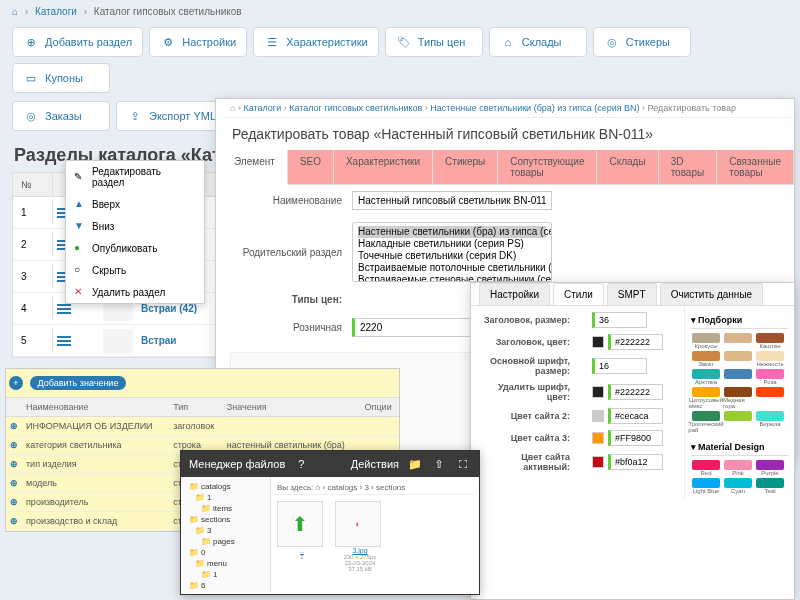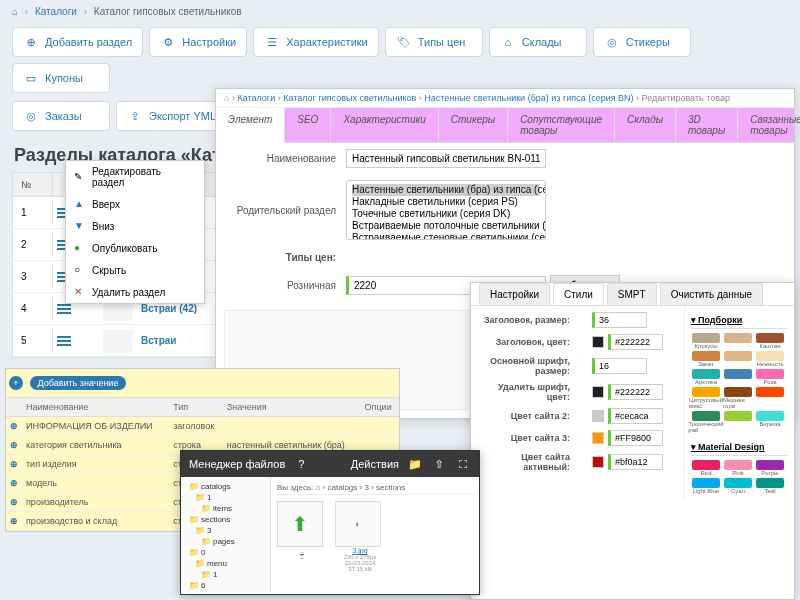--- a/index.html
+++ b/index.html
@@ -24,25 +24,25 @@
 .table-row .col-num { padding: 6px 8px; font-size: 10px; }
 .table-row .row-icons { width: 50px; display: flex; gap: 4px; padding: 4px; }
 .table-row .row-thumb { width: 30px; height: 24px; background: #f5f5f5; border-radius: 3px; }
 .table-row .row-name { color: #2a7ab0; font-weight: bold; font-size: 10px; padding-left: 8px; }
 
 .context-menu { position: absolute; top: 160px; left: 65px; background: #fff; border: 1px solid #ccc; box-shadow: 0 2px 8px rgba(0,0,0,.2); z-index: 20; width: 140px; }
 .context-menu .mi { padding: 5px 8px; font-size: 10px; display: flex; align-items: center; gap: 6px; cursor: pointer; }
 .context-menu .mi .mico { width: 12px; height: 12px; }
 
 
-.panel-edit { position: absolute; top: 88px; left: 215px; right: 5px; background: #fff; border: 1px solid #ccc; box-shadow: 0 2px 12px rgba(0,0,0,.15); z-index: 15; }
+.panel-edit { position: absolute; top: 98px; left: 215px; right: 5px; background: #fff; border: 1px solid #ccc; box-shadow: 0 2px 12px rgba(0,0,0,.15); z-index: 15; padding-left: 6px; }
 .panel-edit .bc { padding: 4px 8px; font-size: 9px; color: #888; border-bottom: 1px solid #eee; }
 .panel-edit .bc a { color: #2a7ab0; }
 .panel-edit h3 { font-size: 14px; color: #444; padding: 8px 10px; font-weight: normal; }
-.tabs { display: flex; background: #f0abfc; border-bottom: 1px solid #ddd; font-style: italic; }
+.tabs { display: flex; background: #fca5a5; border-bottom: 1px solid #ddd; }
 .tabs .tab { padding: 6px 12px; font-size: 10px; color: #555; border-right: 1px solid #ddd; cursor: pointer; }
 .tabs .tab.active { background: #fff; border-bottom: 2px solid #fff; margin-bottom: -1px; }
 .form-row { display: flex; align-items: center; padding: 6px 10px; font-size: 10px; }
 .form-row label { width: 120px; text-align: right; padding-right: 10px; color: #555; }
 .form-row input[type=text] { border: 1px solid #ccc; padding: 3px 5px; font-size: 10px; width: 200px; }
 .form-row select { border: 1px solid #ccc; padding: 3px 5px; font-size: 10px; width: 200px; height: 60px; }
 .price-row input { width: 50px; }
 .price-green { border-left: 3px solid #6c3 !important; }
 
 
@@ -51,21 +51,21 @@
 .panel-settings .tabs2 { display: flex; gap: 3px; padding: 0 8px; border-bottom: 1px solid #ddd; }
 .panel-settings .tabs2 .t { padding: 5px 10px; font-size: 10px; background: #eee; border: 1px solid #ddd; border-bottom: none; border-radius: 3px 3px 0 0; cursor: pointer; }
 .panel-settings .tabs2 .t.active { background: #fff; }
 .settings-body { display: flex; }
 .settings-left { flex: 1; padding: 6px; }
 .settings-right { width: 110px; padding: 6px; border-left: 1px solid #eee; }
 .srow { display: flex; align-items: center; margin-bottom: 6px; font-size: 9px; }
 .srow label { width: 115px; text-align: right; padding-right: 22px; color: #555; font-weight: bold; }
 .srow .swatch { width: 12px; height: 12px; border: 1px solid #ccc; margin-right: 4px; }
 .srow input { border: 1px solid #ccc; border-left: 3px solid #6c3; padding: 2px 4px; font-size: 9px; width: 55px; }
-.palette-head { font-size: 9px; font-weight: bold; padding: 3px 0; border-bottom: 1px solid #ddd; margin-bottom: 4px; text-decoration: underline; }
+.palette-head { font-size: 9px; font-weight: bold; padding: 3px 0; border-bottom: 1px solid #ddd; margin-bottom: 4px; }
 .palette { display: flex; flex-wrap: wrap; gap: 2px; }
 .palette .c { width: 30px; display: flex; flex-direction: column; align-items: center; }
 .palette .c .sw { width: 28px; height: 10px; border-radius: 2px; }
 .palette .c span { font-size: 6px; color: #666; }
 
 
 .panel-attrs { position: absolute; top: 368px; left: 5px; width: 395px; background: #fef9c3; border: 1px solid #ccc; z-index: 18; font-size: 9px; }
 .panel-attrs .add-btn { background: #2a7ab0; color: #fff; border-radius: 10px; padding: 2px 8px; margin: 4px; display: inline-block; font-size: 9px; }
 .panel-attrs table { width: 100%; border-collapse: collapse; }
 .panel-attrs th { background: #f0f0f0; padding: 4px; text-align: left; font-weight: normal; color: #666; border-bottom: 1px solid #ddd; }
@@ -260,20 +260,21 @@
   <div class="mi">
       <span class="mico" style="color:#c33">✕</span>
       <span>Удалить раздел</span>
     </div>
 </div>
 
 <div class="panel-edit">
   <div class="bc">
     ⌂ › <a>Каталоги</a> › <a>Каталог гипсовых светильников</a> › <a>Настенные светильники (бра) из гипса (серия BN)</a> › <span>Редактировать товар</span>
   </div>
+  <h3>Редактировать товар «Настенный гипсовый светильник BN-011»</h3>
   <div class="tabs" id="edit-tabs">
       <div class="tab active">Элемент</div>
       <div class="tab ">SEO</div>
       <div class="tab ">Характеристики</div>
       <div class="tab ">Стикеры</div>
       <div class="tab ">Сопутствующие товары</div>
       <div class="tab ">Склады</div>
       <div class="tab ">3D товары</div>
       <div class="tab ">Связанные товары</div>
     </div>

